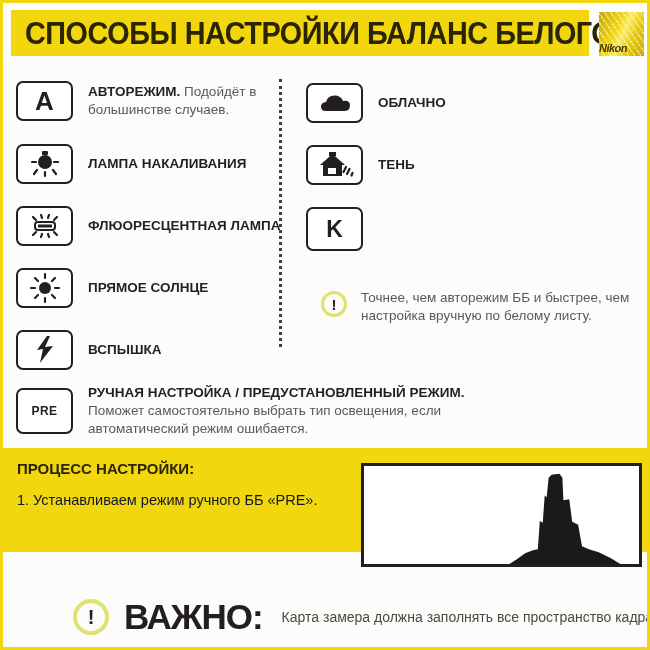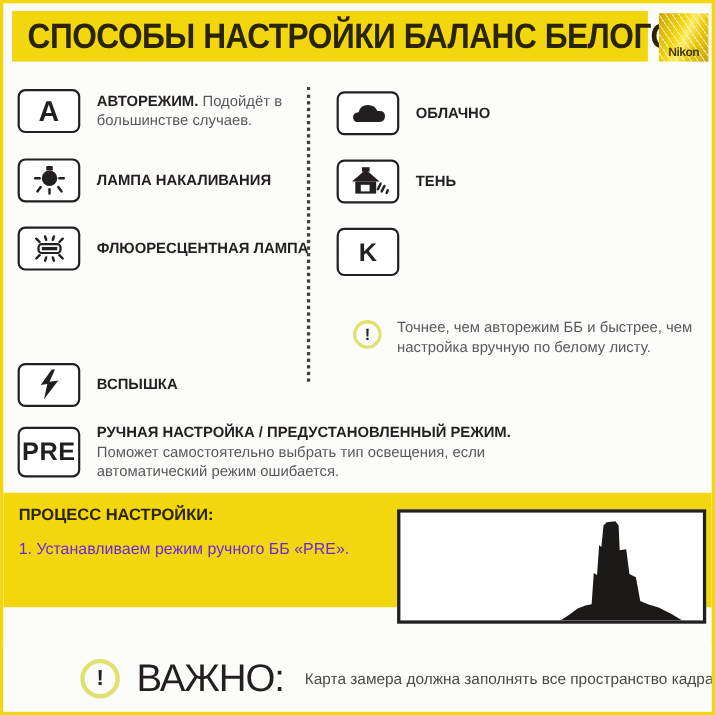--- a/index.html
+++ b/index.html
@@ -10,52 +10,52 @@
   body{font-family:"Liberation Sans",sans-serif;background:#fff}
   .page{position:relative;width:650px;height:650px;background:var(--page);border:3px solid var(--yellow);overflow:hidden}
 
   
   .header-bar{position:absolute;left:8px;top:7px;width:578px;height:46px;background:var(--yellow);display:flex;align-items:center;padding-left:14px}
   .title{font-size:32px;font-weight:bold;color:#2A2500;white-space:nowrap;transform:scaleX(.9);transform-origin:left center;letter-spacing:-.5px}
   .nikon{position:absolute;left:596px;top:9px;width:45px;height:44px;
     background:
       repeating-linear-gradient(55deg,rgba(255,255,255,0) 0 4px,rgba(255,252,200,.65) 4px 5px),
       linear-gradient(115deg,#C9A50B 0%,#F3D816 40%,#FBEB6A 52%,#E8C913 70%,#C9A50B 100%);}
-  .nikon-text{position:absolute;bottom:2px;left:0;width:100%;text-align:center;font-weight:bold;font-size:11px;color:#4A3B00;letter-spacing:-.5px}
+  .nikon-text{position:absolute;bottom:2px;left:0;width:100%;text-align:left;font-weight:bold;font-style:italic;font-size:11px;color:#4A3B00;letter-spacing:-.5px}
 
   
   .row{position:absolute;display:flex;gap:15px;align-items:center}
   .row.top-align{align-items:flex-start}
   .icon-box{flex:0 0 auto;width:57px;height:40px;background:#fff;border:2.5px solid var(--dark);border-radius:7px;display:flex;align-items:center;justify-content:center}
   .icon-box.tall{height:44px}
   .icon-box.pre{height:46px}
   .badge{font-weight:bold;color:var(--dark)}
   .badge.a{font-size:26px}
   .badge.k{font-size:23px}
-  .badge.pre{font-size:23px;letter-spacing:.5px}
+  .badge.pre{font-size:12px;letter-spacing:.5px}
   .txt{font-size:13.5px;line-height:1.32;color:var(--gray)}
   .lbl{font-weight:bold;color:var(--dark)}
   .divider{position:absolute;left:276px;top:76px;height:268px;width:0;border-left:3px dotted #3F3F3F}
 
   .note{position:absolute;display:flex;gap:14px;align-items:flex-start}
   .ring{flex:0 0 auto;width:26px;height:26px;border:3px solid var(--ring);border-radius:50%;display:flex;align-items:center;justify-content:center;font-weight:bold;color:var(--dark);font-size:15px;margin-top:2px}
 
   
   .process{position:absolute;left:0;right:0;top:445px;height:104px;background:var(--yellow)}
   .process-title{position:absolute;left:14px;top:12px;font-size:15px;font-weight:bold;color:#2A2500}
-  .step{position:absolute;left:14px;width:318px;font-size:14.5px;line-height:1.42;color:#6d28d9;padding-left:17px;text-indent:-17px}
+  .step{position:absolute;left:14px;width:318px;font-size:14.5px;line-height:1.42;color:#0f172a;padding-left:17px;text-indent:-17px}
   .step1{top:42px}
   .step2{top:74px}
   .hist-box{position:absolute;left:358px;top:15px;width:281px;height:104px;background:#fff;border:3px solid var(--dark)}
   .hist-box svg{display:block;width:100%;height:100%}
 
   
   .important{position:absolute;left:0;right:0;top:584px;height:60px;background:var(--page);display:flex;align-items:center;padding-left:70px;gap:15px}
   .ring.big{width:36px;height:36px;border-width:4px;font-size:20px;margin-top:0}
-  .important-title{font-size:35px;font-weight:normal;color:var(--dark);letter-spacing:-1px;white-space:nowrap}
+  .important-title{font-size:35px;font-weight:bold;color:var(--dark);letter-spacing:-1px;white-space:nowrap}
   .important-text{font-size:14px;color:#4B4B45;white-space:nowrap;margin-left:4px}
 
   .icon-svg{display:block}
   .icon-svg .st{stroke:var(--dark);stroke-width:2.2;stroke-linecap:round;fill:none}
   .icon-svg .fl{fill:var(--dark)}
 </style>
 </head>
 <body>
 
 <div class="page">
@@ -109,20 +109,38 @@
         <line class="st" x1="13" y1="21" x2="10" y2="25"></line>
         <line class="st" x1="21" y1="23" x2="21" y2="27"></line>
         <line class="st" x1="29" y1="21" x2="32" y2="25"></line>
       </svg>
     </div>
     <div class="txt">
       <span class="lbl">ЛАМПА НАКАЛИВАНИЯ</span>
     </div>
   </div>
 
+  <div class="row" style="left:13px;top:265px">
+    <div class="icon-box">
+      <svg class="icon-svg" width="34" height="32" viewBox="0 0 34 32">
+        <circle class="fl" cx="17" cy="16" r="6"></circle>
+        <line class="st" x1="17" y1="2" x2="17" y2="6"></line>
+        <line class="st" x1="17" y1="26" x2="17" y2="30"></line>
+        <line class="st" x1="3" y1="16" x2="7" y2="16"></line>
+        <line class="st" x1="27" y1="16" x2="31" y2="16"></line>
+        <line class="st" x1="7" y1="6" x2="10" y2="9"></line>
+        <line class="st" x1="27" y1="6" x2="24" y2="9"></line>
+        <line class="st" x1="7" y1="26" x2="10" y2="23"></line>
+        <line class="st" x1="27" y1="26" x2="24" y2="23"></line>
+      </svg>
+    </div>
+    <div class="txt">
+      <span class="lbl">ПРЯМОЕ СОЛНЦЕ</span>
+    </div>
+  </div>
 
   <div class="row" style="left:13px;top:327px">
     <div class="icon-box">
       <svg class="icon-svg" width="30" height="30" viewBox="0 0 30 30">
         <polygon class="fl" points="17,1 7,15 13,14 10,28 23,11 15,12 20,1"></polygon>
       </svg>
     </div>
     <div class="txt">
       <span class="lbl">ВСПЫШКА</span>
     </div>

